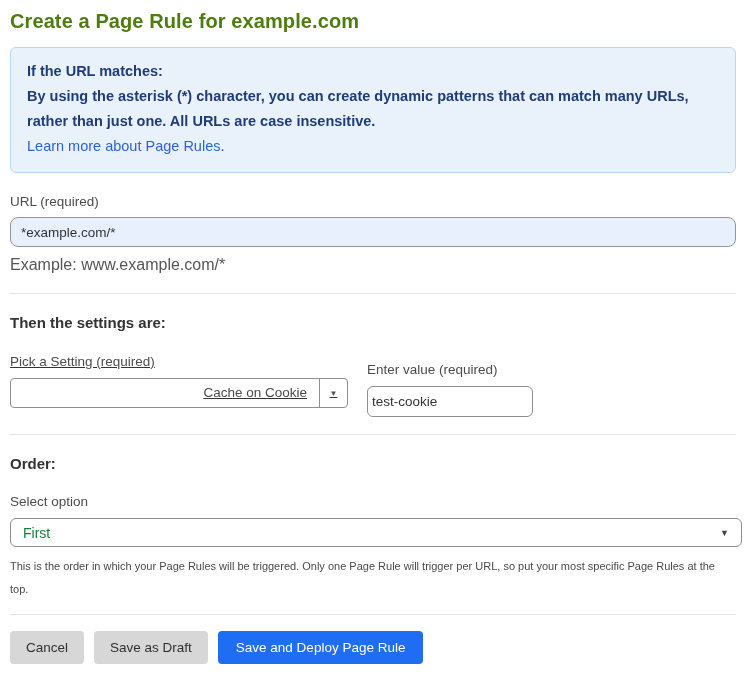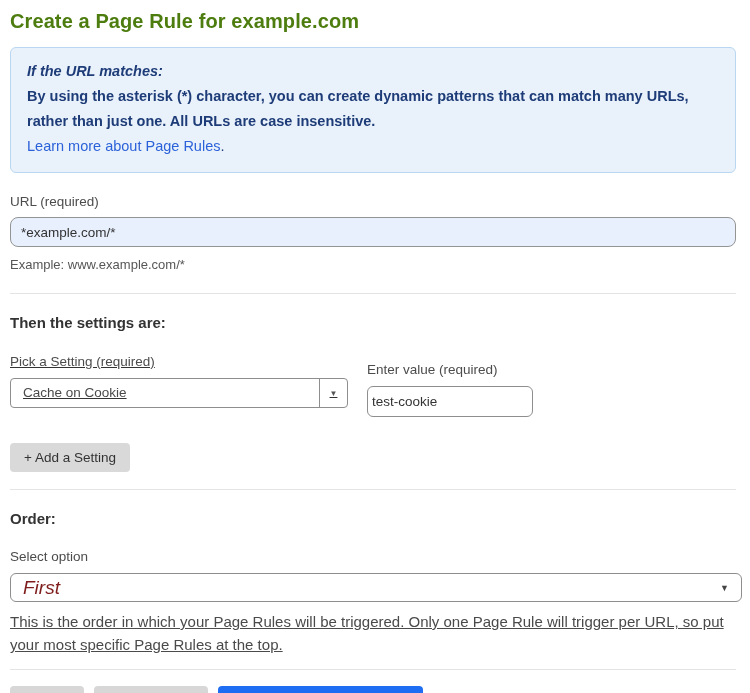--- a/index.html
+++ b/index.html
@@ -23,37 +23,37 @@
   
   .info-box {
     background: #e9f2fb;
     border: 1px solid #b9d7f1;
     border-radius: 6px;
     padding: 11px 16px 13px 16px;
     color: #1e3c78;
     font-size: 14.5px;
     line-height: 25px;
   }
-  .info-heading { font-weight: 700; font-style: italic; }
+  .info-heading { font-weight: 700; }
   .info-body { margin: 0; font-weight: bold; }
   .info-link-line a {
     color: #2c62d9;
     cursor: pointer;
   }
   .info-link-line .period { color: #1e3c78; }
 
   
   .field-label {
     display: block;
     font-size: 13.5px;
     color: #4c4c4c;
     margin: 0;
   }
   .helper-text {
-    font-size: 13px;
+    font-size: 16px;
     color: #565656;
     margin: 6px 0 0 0;
     line-height: 23px;
   }
 
   
   .url-label { margin-top: 21px; }
   .url-input {
     display: block;
     width: 100%;
@@ -98,20 +98,21 @@
     cursor: pointer;
   }
   .dropdown-value {
     flex: 1;
     padding: 0 12px;
     line-height: 28px;
     font-size: 13.5px;
     color: #4a4a4a;
     white-space: nowrap;
     overflow: hidden;
+    text-align: right;
   }
   .dropdown-arrow-btn {
     width: 28px;
     border-left: 1px solid #8e8e8e;
     display: flex;
     align-items: center;
     justify-content: center;
     font-size: 8px;
     color: #555;
   }
@@ -153,36 +154,34 @@
     background: #fff;
     border: 1px solid #8e8e8e;
     border-radius: 6px;
     display: flex;
     align-items: center;
     cursor: pointer;
   }
   .order-select-value {
     flex: 1;
     padding: 0 12px;
-    font-size: 19px;
-    color: #7f1d1d;
-    font-style: italic;
+    font-size: 14px;
+    color: #15803d;
   }
   .order-select-caret {
     padding-right: 12px;
     font-size: 9px;
     color: #444;
   }
   .order-help {
     margin: 8px 0 8px 0;
-    font-size: 15px;
+    font-size: 11px;
     color: #4a4a4a;
     line-height: 23px;
     max-width: 730px;
-    text-decoration: underline;
   }
 
   
   .footer-divider { margin-top: 13px; }
   .footer-buttons {
     display: flex;
     gap: 10px;
     margin-top: 16px;
   }
   .btn {
@@ -234,21 +233,20 @@
             <span>▼</span>
           </span>
       </div>
     </div>
     <div class="value-col">
       <label class="field-label">Enter value (required)</label>
       <input class="value-input" type="text" value="test-cookie" style="">
     </div>
   </div>
 
-  <button class="add-setting-btn">+ Add a Setting</button>
 
   <hr class="divider">
 
   <h2 class="section-heading">Order:</h2>
 
   <label class="field-label order-label">Select option</label>
   <div class="order-select">
     <span class="order-select-value">First</span>
     <span class="order-select-caret">▼</span>
   </div>

